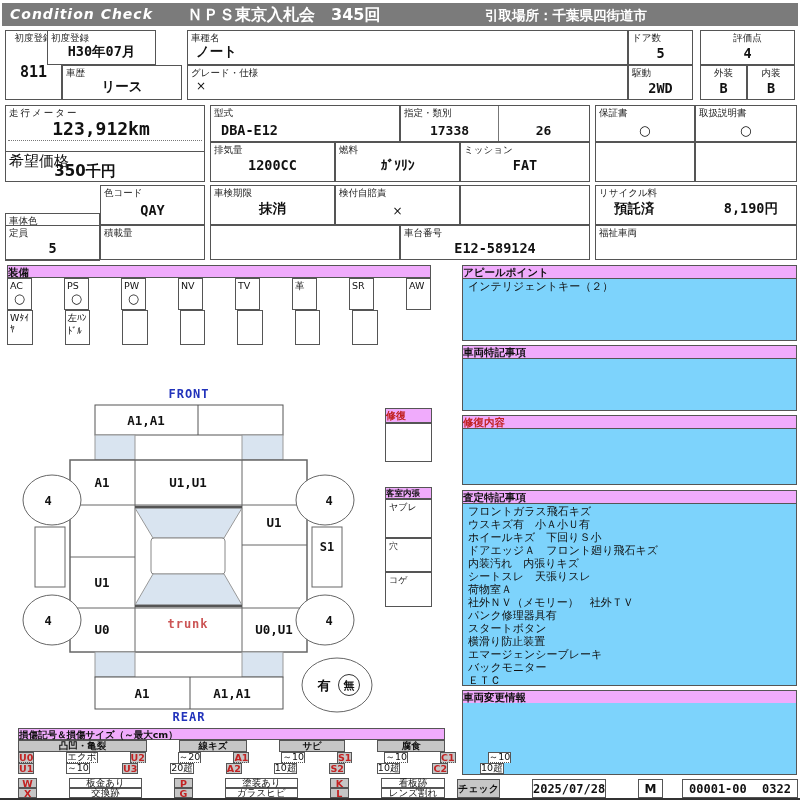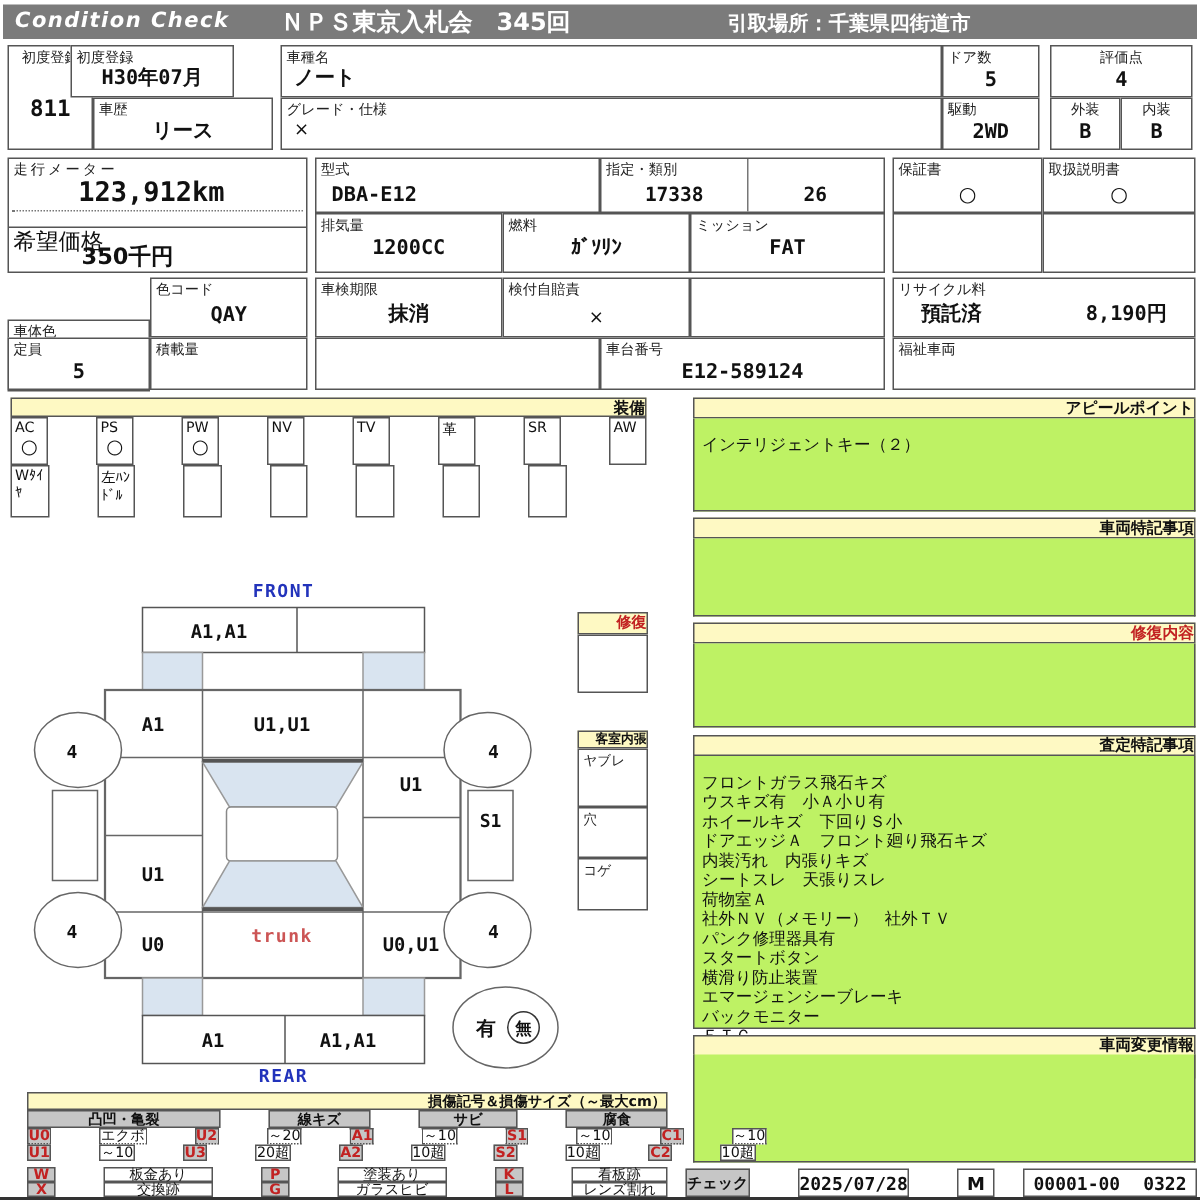--- a/index.html
+++ b/index.html
@@ -4,24 +4,24 @@
 <style>
   html,body{margin:0;padding:0;background:#fff;}
   #sheet{position:relative;width:800px;height:800px;background:#fff;overflow:hidden;
          font-family:"DejaVu Sans",sans-serif;color:#111;}
   .abs{position:absolute;box-sizing:border-box;}
   .cell{position:absolute;box-sizing:border-box;border:1px solid #555;background:#fff;}
   .lbl{position:absolute;top:1px;left:3px;font-size:9.5px;color:#222;white-space:nowrap;}
   .lblc{position:absolute;top:1px;left:0;right:0;text-align:center;font-size:9.5px;color:#222;white-space:nowrap;}
   .v{position:absolute;left:0;right:0;bottom:3px;text-align:center;font-weight:bold;font-size:13.5px;white-space:nowrap;}
   .mono{font-family:"DejaVu Sans Mono","DejaVu Sans",monospace;}
-  .bar{position:absolute;box-sizing:border-box;background:#fef9c3;border:1px solid #555;
-       text-align:right;font-weight:bold;font-size:10.5px;line-height:12px;white-space:nowrap;}
-  .bodybox{position:absolute;box-sizing:border-box;border:1px solid #555;border-top:none;background:#bef264;
-           font-size:11px;line-height:13px;padding:11px 5px;}
+  .bar{position:absolute;box-sizing:border-box;background:#f0abfc;border:1px solid #555;
+       text-align:left;font-weight:bold;font-size:10.5px;line-height:12px;white-space:nowrap;}
+  .bodybox{position:absolute;box-sizing:border-box;border:1px solid #555;border-top:none;background:#7dd3fc;
+           font-size:11px;line-height:13px;padding:1px 5px;}
   .flexrow{position:absolute;display:flex;box-sizing:border-box;gap:32px;}
   .fc{box-sizing:border-box;border:1px solid #555;font-size:9.5px;display:flex;align-items:center;
       justify-content:center;white-space:nowrap;background:#fff;}
   .code{background:#c6c6c6;color:#c22222;font-weight:bold;}
   .grp{background:#c6c6c6;font-weight:bold;}
   .dotb{border-bottom-style:dotted;}
   .eqcell{position:relative;box-sizing:border-box;border:1px solid #555;background:#fff;}
   .eqlbl{position:absolute;top:1px;left:2px;font-size:9.5px;}
   .eqval{position:absolute;left:0;right:0;top:12px;text-align:center;font-size:13px;font-weight:bold;}
   .topbar{position:absolute;left:2px;top:3px;width:796px;height:23px;background:#7b7b7b;}

